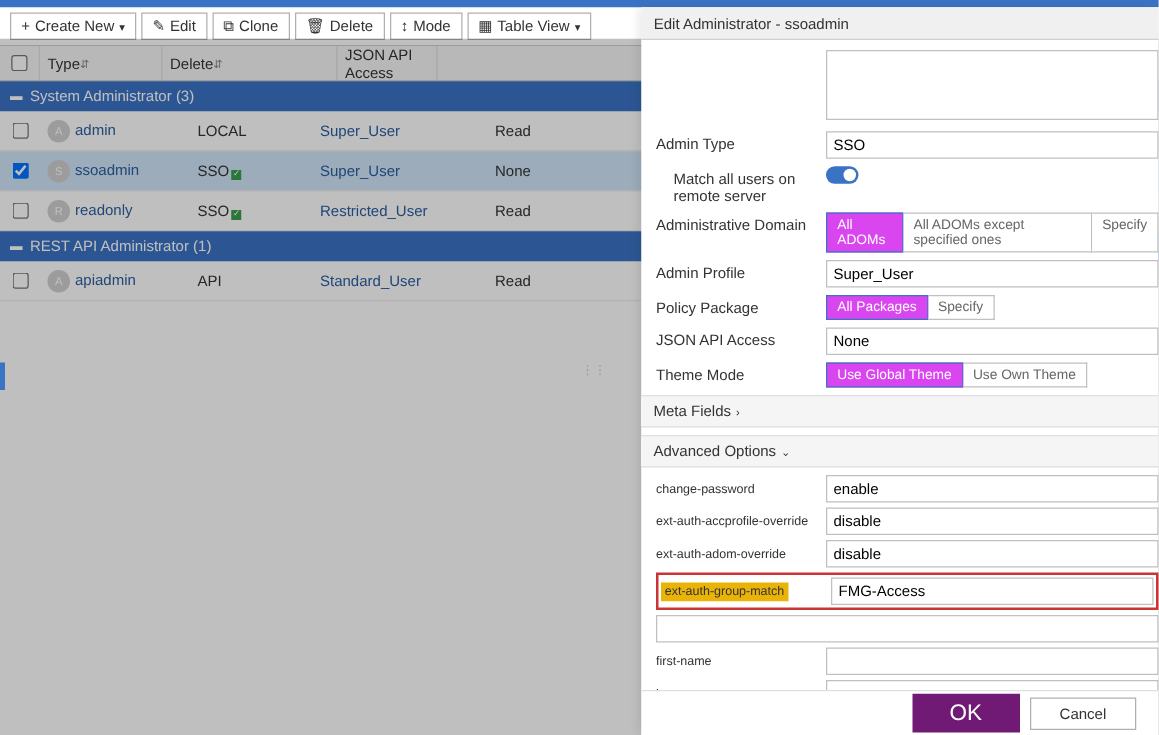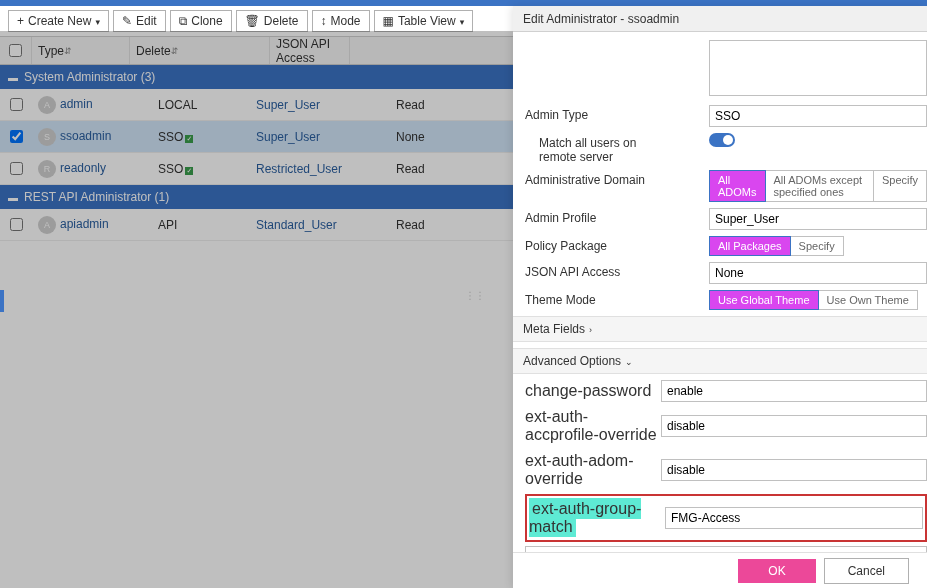--- a/index.html
+++ b/index.html
@@ -23,40 +23,40 @@
 .data-row.selected { background: #d2e6f8; }
 .avatar { width: 18px; height: 18px; border-radius: 50%; background: #d0d0d0; display: inline-flex; align-items: center; justify-content: center; font-size: 9px; color: #fff; margin-right: 4px; vertical-align: middle; }
 .link { color: #2a5fa0; cursor: pointer; }
 .badge { display: inline-block; width: 8px; height: 8px; background: #3a9e4c; color: #fff; font-size: 7px; text-align: center; line-height: 8px; margin-left: 2px; }
 .overlay { position: absolute; inset: 31px 0 0 0; background: rgba(0,0,0,0.25); pointer-events: none; }
 
 .panel { position: absolute; top: 6px; right: 0; bottom: 0; width: 414px; background: #fff; display: flex; flex-direction: column; box-shadow: -2px 0 8px rgba(0,0,0,0.1); }
 .panel-header { height: 26px; background: #f0f0f0; border-bottom: 1px solid #d0d0d0; display: flex; align-items: center; padding: 0 10px; font-size: 12px; color: #333; }
 .panel-body { flex: 1; overflow: auto; padding: 8px 0 8px 12px; }
 .panel-footer { height: 36px; border-top: 1px solid #e0e0e0; display: flex; justify-content: flex-end; align-items: center; gap: 8px; padding-right: 18px; }
-.btn-primary { background: #ec4899; color: #fff; border: none; padding: 5px 30px; font-size: 12px; cursor: pointer; }
+.btn-primary { background: #701a75; color: #fff; border: none; padding: 5px 30px; font-size: 18px; cursor: pointer; }
 .btn-secondary { background: #fff; color: #333; border: 1px solid #b0b0b0; padding: 5px 23px; font-size: 12px; cursor: pointer; }
-.form-row { display: flex; align-items: flex-start; margin-bottom: 6px; gap: 48px; }
+.form-row { display: flex; align-items: flex-start; margin-bottom: 6px; }
 .form-label { width: 136px; flex-shrink: 0; font-size: 12px; color: #333; padding-top: 3px; }
 .form-label.sub { padding-left: 14px; width: 136px; }
 .form-control { flex: 1; }
 .textarea { width: 100%; min-height: 56px; border: 1px solid #c0c0c0; resize: none; }
 .input { width: 100%; height: 22px; border: 1px solid #c0c0c0; padding: 0 5px; font-size: 12px; }
 .seg-group { display: flex; }
 .seg { border: 1px solid #c0c0c0; padding: 3px 8px; font-size: 11px; background: #fff; color: #666; cursor: pointer; }
 .seg.active { background: #d946ef; color: #fff; border-color: #3b73c4; }
 .seg + .seg { border-left: none; }
 .toggle { width: 26px; height: 14px; background: #3b73c4; border-radius: 7px; position: relative; display: inline-block; }
 .toggle::after { content: ""; position: absolute; width: 10px; height: 10px; background: #fff; border-radius: 50%; top: 2px; right: 2px; }
 .section-header { background: #f5f5f5; border-top: 1px solid #e0e0e0; border-bottom: 1px solid #e0e0e0; padding: 5px 10px; margin: 6px -0px 6px -12px; font-size: 12px; color: #333; cursor: pointer; }
 .section-header .chev { font-size: 9px; margin-left: 4px; }
 .adv-row { display: flex; align-items: center; margin-bottom: 4px; }
-.adv-label { width: 136px; font-size: 16px; color: #333; padding: 2px 0; }
+.adv-label { width: 136px; font-size: 10px; color: #333; padding: 2px 0; }
 .highlight-box { border: 2px solid #c93434; padding: 2px; }
-.highlight-label-bg { background: #5eead4; padding: 2px 3px; }
+.highlight-label-bg { background: #eab308; padding: 2px 3px; }
 .drag-handle { position: absolute; left: 465px; top: 290px; font-size: 10px; color: #999; }
 .sidebar-edge { position: absolute; left: 0; top: 290px; width: 4px; height: 22px; background: #3b73c4; }
 </style>
 </head>
 <body>
 
 <div class="topbar"></div>
 
 <div class="toolbar">
   <button class="tbtn">

